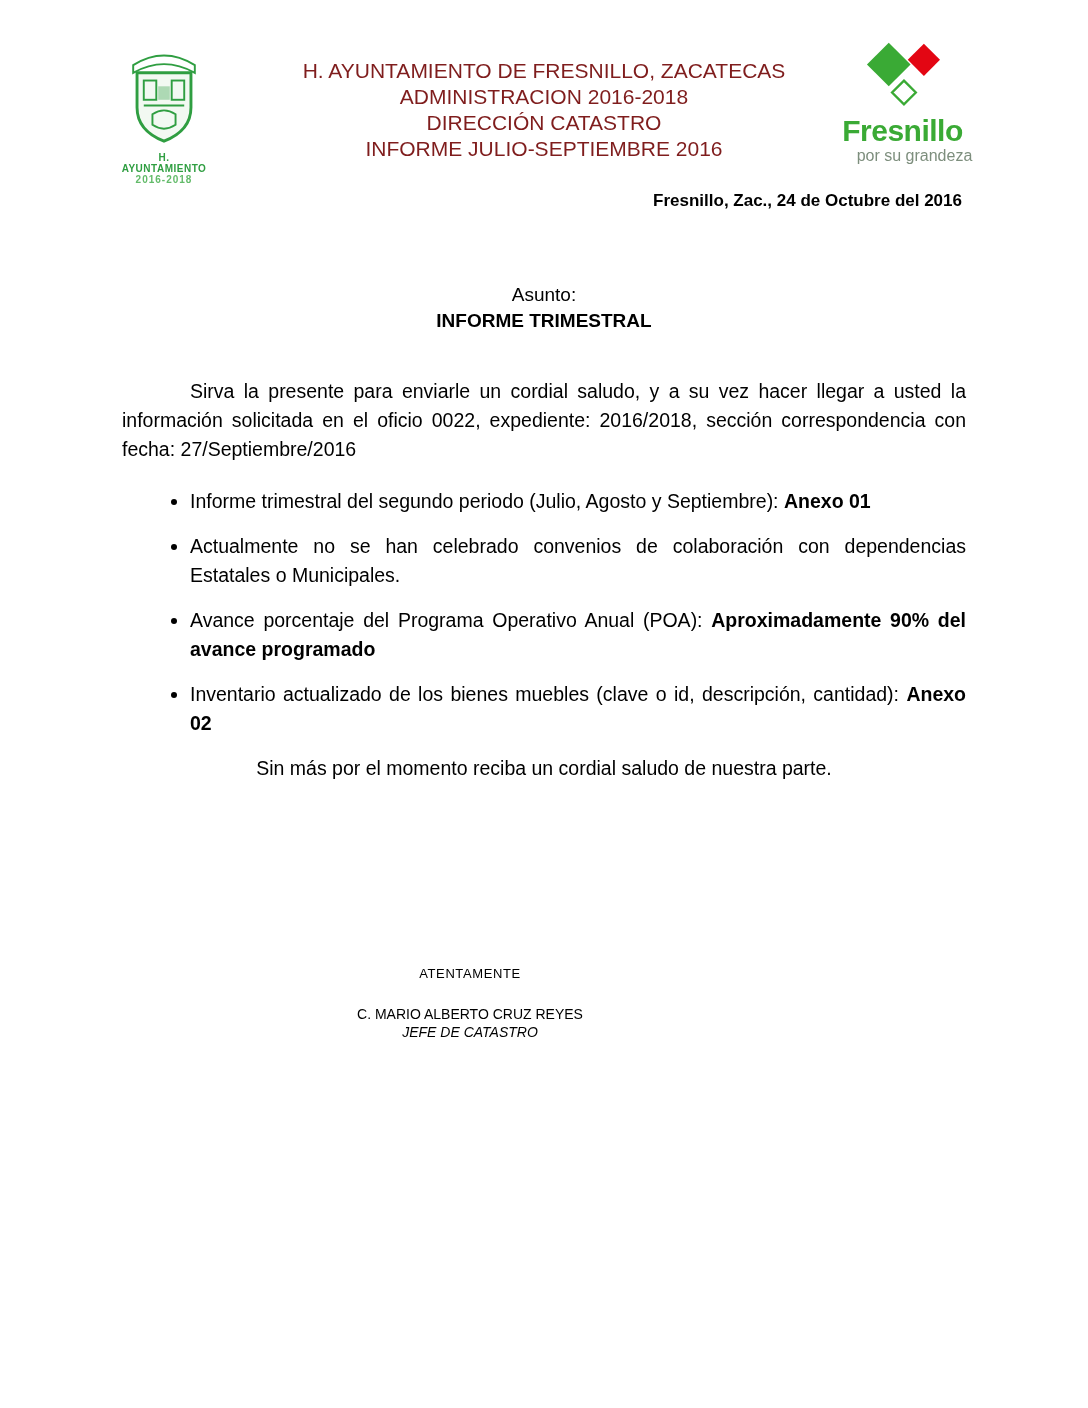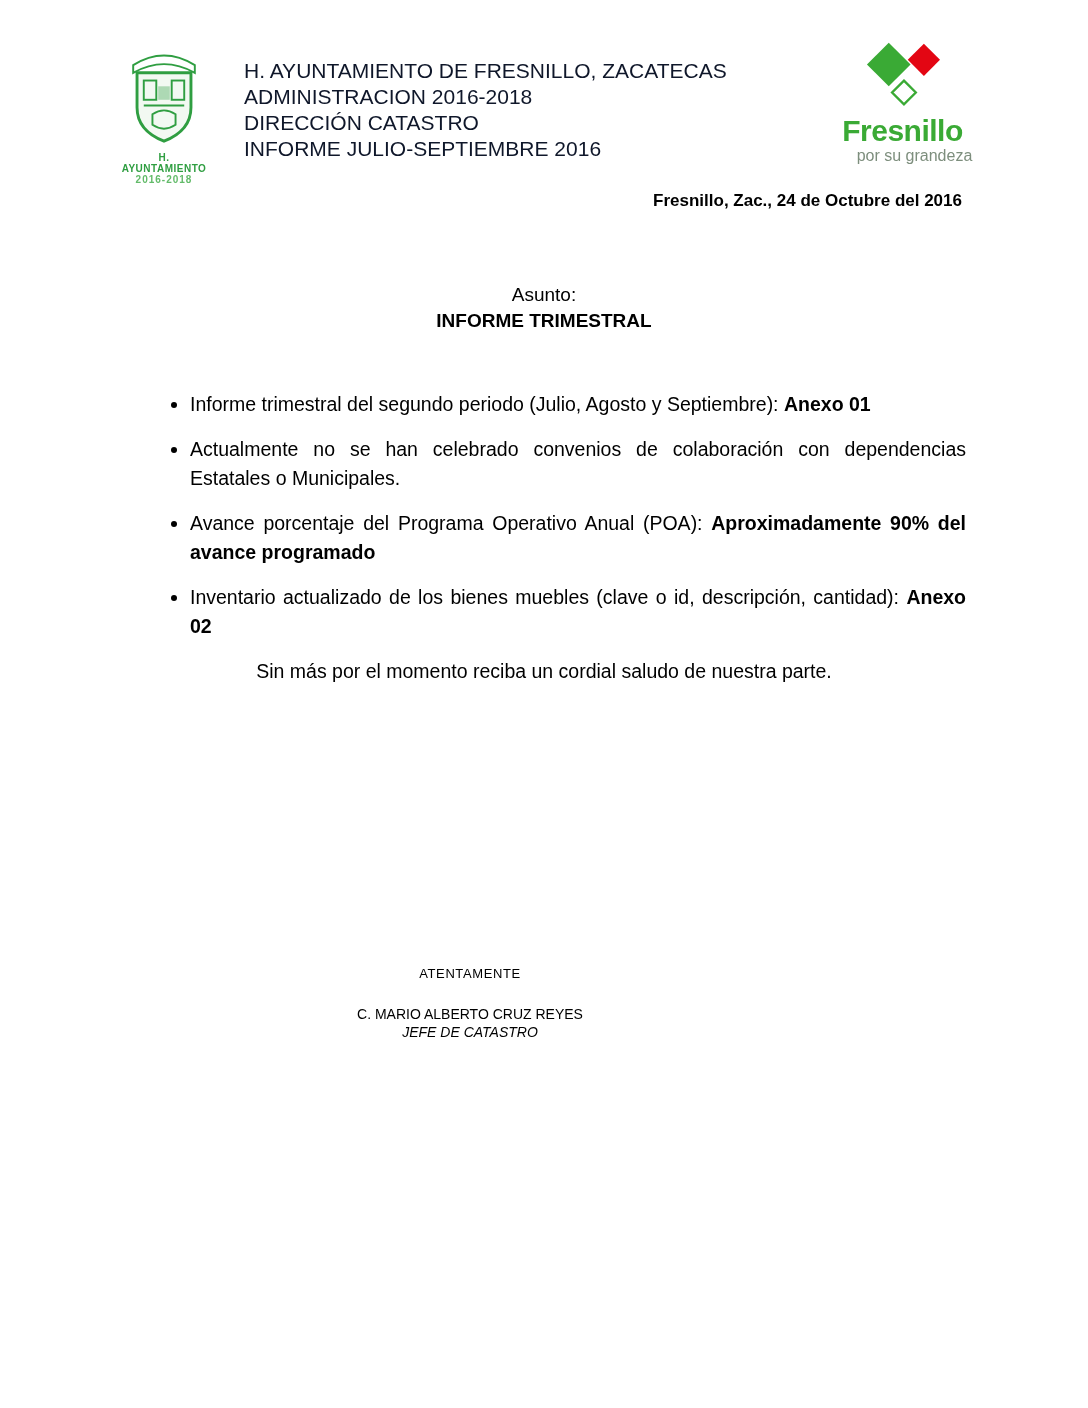--- a/index.html
+++ b/index.html
@@ -37,23 +37,24 @@
     color: #63bb6a;
     letter-spacing: 1px;
   }
 
   
   .letterhead {
     position: absolute;
     left: 244px;
     top: 58px;
     width: 600px;
+    text-align: center;
     font-size: 21px;
     line-height: 26px;
-    color: #0f172a;
+    color: #7f1d1d;
   }
 
   
   .brand {
     position: absolute;
     left: 830px;
     top: 37px;
     width: 145px;
     display: flex;
     flex-direction: column;
@@ -104,21 +105,21 @@
     width: 844px;
     font-size: 19.5px;
     line-height: 29px;
     color: #000000;
   }
   .intro {
     text-align: justify;
     text-indent: 68px;
   }
   .bullets {
-    margin-top: 13px;
+    margin-top: 23px;
     padding-left: 68px;
     list-style: disc outside;
   }
   .bullets li {
     margin-bottom: 16px;
     text-align: justify;
   }
   .bullets li b { font-weight: bold; }
   .closing {
     text-align: center;
@@ -189,20 +190,21 @@
   </div>
 
   <div class="dateline">Fresnillo, Zac., 24 de Octubre del 2016</div>
 
   <div class="subject">
     <div>Asunto:</div>
     <div class="subject-value">INFORME TRIMESTRAL</div>
   </div>
 
   <div class="body-block">
+    <p class="intro">Sirva la presente para enviarle un cordial saludo, y a su vez hacer llegar a usted la información solicitada en el oficio 0022, expediente: 2016/2018, sección correspondencia con fecha: 27/Septiembre/2016</p>
     <ul class="bullets">
       <li><span>Informe trimestral del segundo periodo (Julio, Agosto y Septiembre): </span><b>Anexo 01</b></li>
       <li><span>Actualmente no se han celebrado convenios de colaboración con dependencias Estatales o Municipales.</span><b></b></li>
       <li><span>Avance porcentaje del Programa Operativo Anual (POA): </span><b>Aproximadamente 90% del avance programado</b></li>
       <li><span>Inventario actualizado de los bienes muebles (clave o id, descripción, cantidad): </span><b>Anexo 02</b></li>
     </ul>
     <p class="closing">Sin más por el momento reciba un cordial saludo de nuestra parte.</p>
   </div>
 
   <div class="signature">

